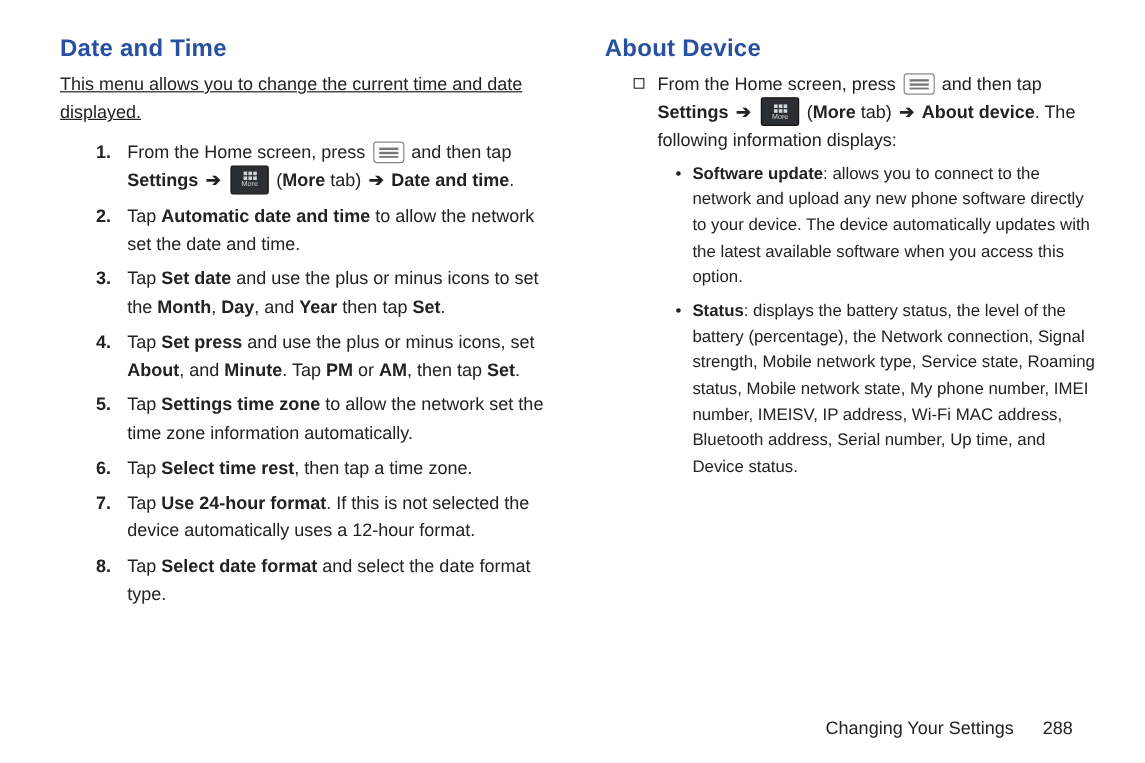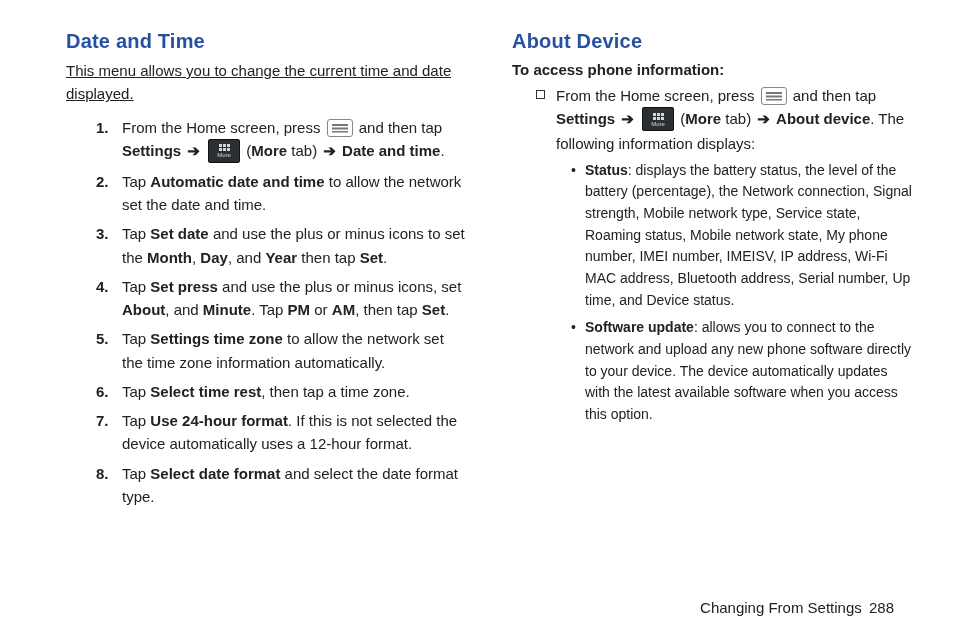--- a/index.html
+++ b/index.html
@@ -6,21 +6,21 @@
     margin: 0;
     padding: 0;
     width: 954px;
     height: 636px;
     background: #fff;
     font-family: Arial, Helvetica, sans-serif;
     color: #222;
   }
   .page {
     display: flex;
-    padding: 30px 40px 10px 66px;
+    padding: 30px 40px 10px 50px;
     box-sizing: border-box;
     width: 100%;
     gap: 44px;
   }
   .col {
     width: 50%;
   }
   h2.section-heading {
     color: #2850a0;
     font-weight: 800;
@@ -164,21 +164,21 @@
     top: 0;
     font-size: 14px;
   }
   .footer {
     position: absolute;
     bottom: 20px;
     right: 60px;
     font-size: 15px;
   }
   .footer .pg {
-    margin-left: 3px;
+    margin-left: 20px;
   }
   .narrow { font-stretch: condensed; }
 </style>
 </head>
 <body>
 
 <div class="page">
 
   <div class="col">
     <h2 class="section-heading">Date and Time</h2>
@@ -242,21 +242,20 @@
       </li>
       <li>
         <span class="num">8.</span>
         <span>Tap </span><b>Select date format</b><span> and select the date format type.</span>
       </li>
     </ol>
   </div>
 
   <div class="col">
     <h2 class="section-heading">About Device</h2>
-    <div class="subhead">To access phone information:</div>
 
     <ul class="square">
       <li>
         <span>From the Home screen, press </span>
         <span class="icon icon-menu-btn">
           <svg width="18" height="10" viewBox="0 0 18 10">
               <rect x="1" y="1" width="16" height="2" fill="#777"></rect>
               <rect x="1" y="4.5" width="16" height="2" fill="#777"></rect>
               <rect x="1" y="8" width="16" height="1.5" fill="#777"></rect>
             </svg>
@@ -273,28 +272,28 @@
               <span></span>
               <span></span>
             </span>
           <span class="lbl">More</span>
         </span>
         (<b>More</b><span> tab) </span><span class="arrow">➔</span>
         <b>About device</b><span>. The following information displays:</span>
 
         <ul class="round">
           <li>
+            <b>Software update</b><span class="narrow">: allows you to connect to the network and upload any new phone software directly to your device. The device automatically updates with the latest available software when you access this option.</span>
+          </li>
+          <li>
             <b>Status</b><span class="narrow">: displays the battery status, the level of the battery (percentage), the Network connection, Signal strength, Mobile network type, Service state, Roaming status, Mobile network state, My phone number, IMEI number, IMEISV, IP address, Wi-Fi MAC address, Bluetooth address, Serial number, Up time, and Device status.</span>
           </li>
-          <li>
-            <b>Software update</b><span class="narrow">: allows you to connect to the network and upload any new phone software directly to your device. The device automatically updates with the latest available software when you access this option.</span>
-          </li>
         </ul>
       </li>
     </ul>
   </div>
 
 </div>
 
 <div class="footer">
-  <span>Changing From Settings</span>
+  <span>Changing Your Settings</span>
   <span class="pg">288</span>
 </div>
 
 </body></html>

